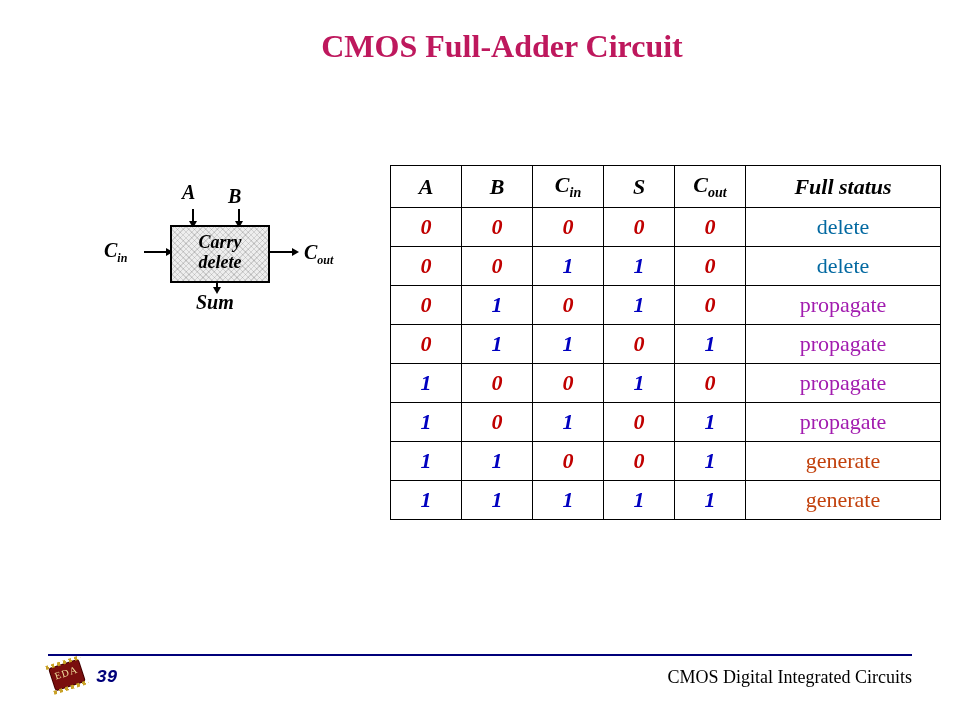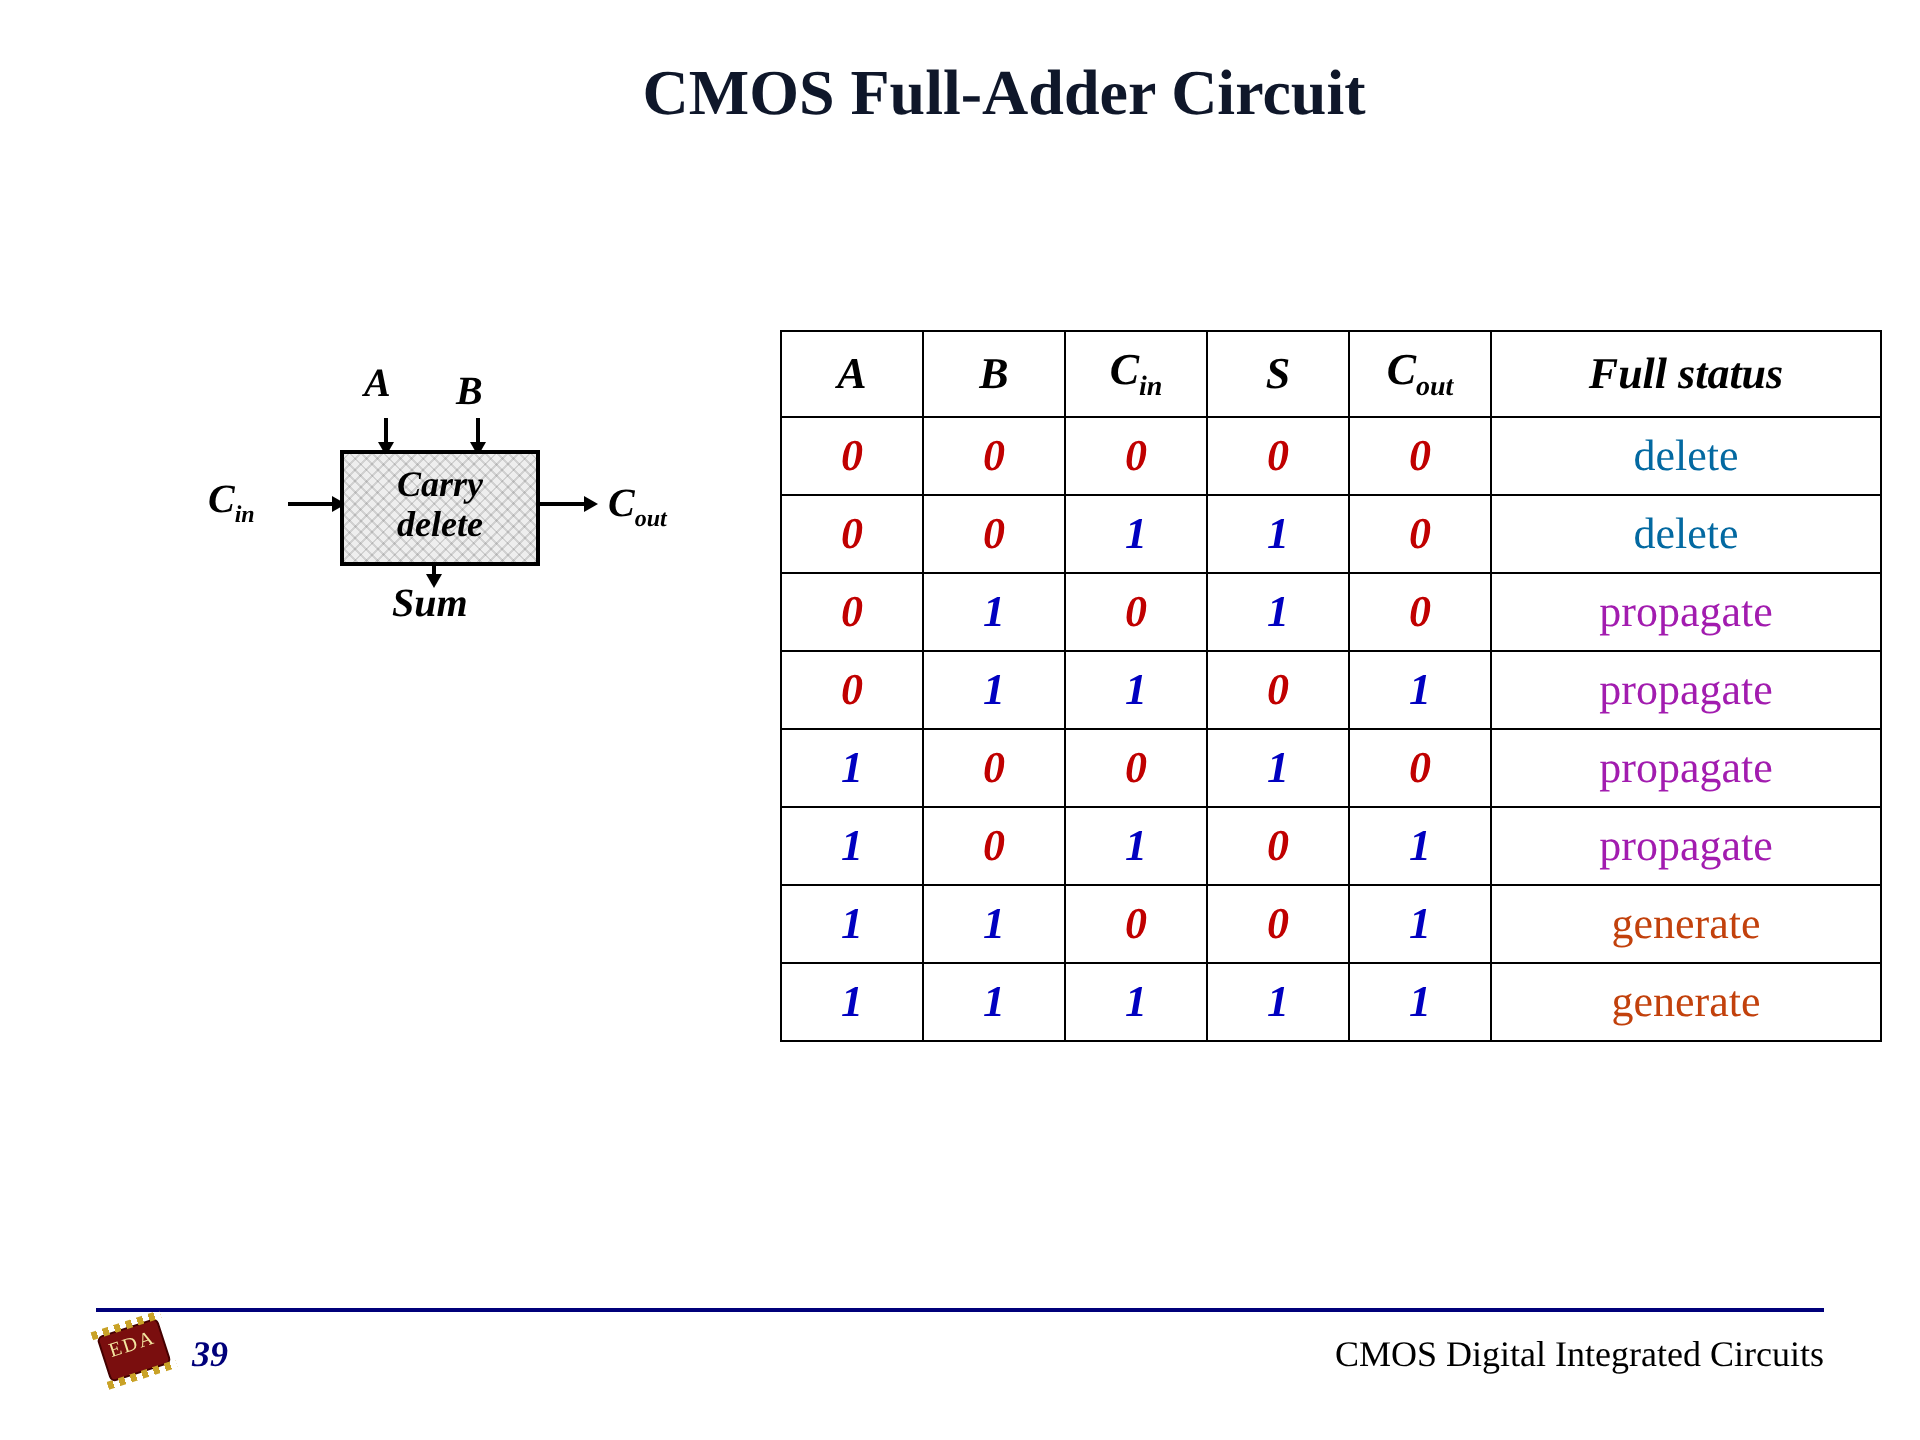--- a/index.html
+++ b/index.html
@@ -14,21 +14,21 @@
   .slide {
     position: relative;
     width: 960px;
     height: 720px;
     box-sizing: border-box;
   }
   .title {
     text-align: center;
     font-weight: bold;
     font-size: 32px;
-    color: #0f172a;
+    color: #be185d;
     padding-top: 28px;
     margin-left: 44px;
   }
   .content {
     display: flex;
     flex-direction: row;
     align-items: flex-start;
     margin-top: 100px;
   }
   
@@ -173,21 +173,21 @@
   .chip::after  { bottom: -4px; }
   .chip-txt {
     position: absolute;
     left: 0; top: 3px; right: 0;
     text-align: center;
     font-family: cursive;
     font-size: 10px;
     color: #f4e6a0;
     letter-spacing: 1px;
   }
-  .pagenum { font-weight: bold; color: #00007a; font-style: italic; }
+  .pagenum { font-weight: bold; color: #00007a; font-style: italic; font-family: Liberation Mono, monospace; }
 </style>
 </head>
 <body>
 
 <div class="slide">
 
   <div class="title">CMOS Full-Adder Circuit</div>
 
   <div class="content">
 

